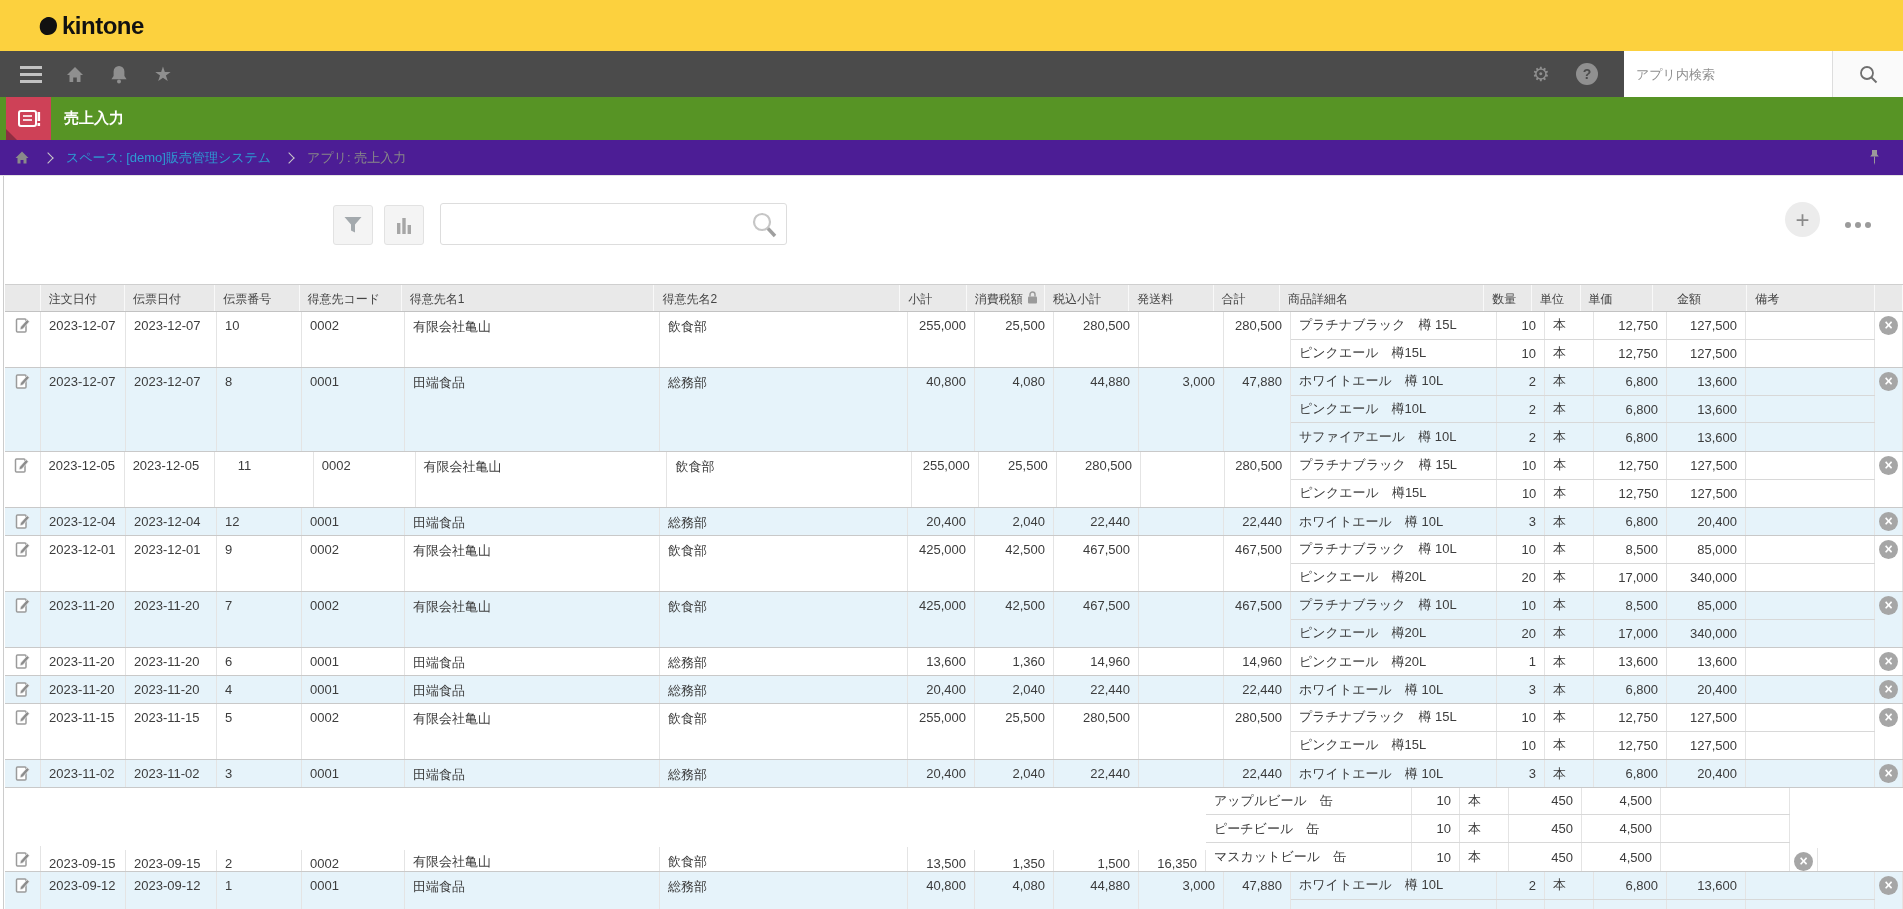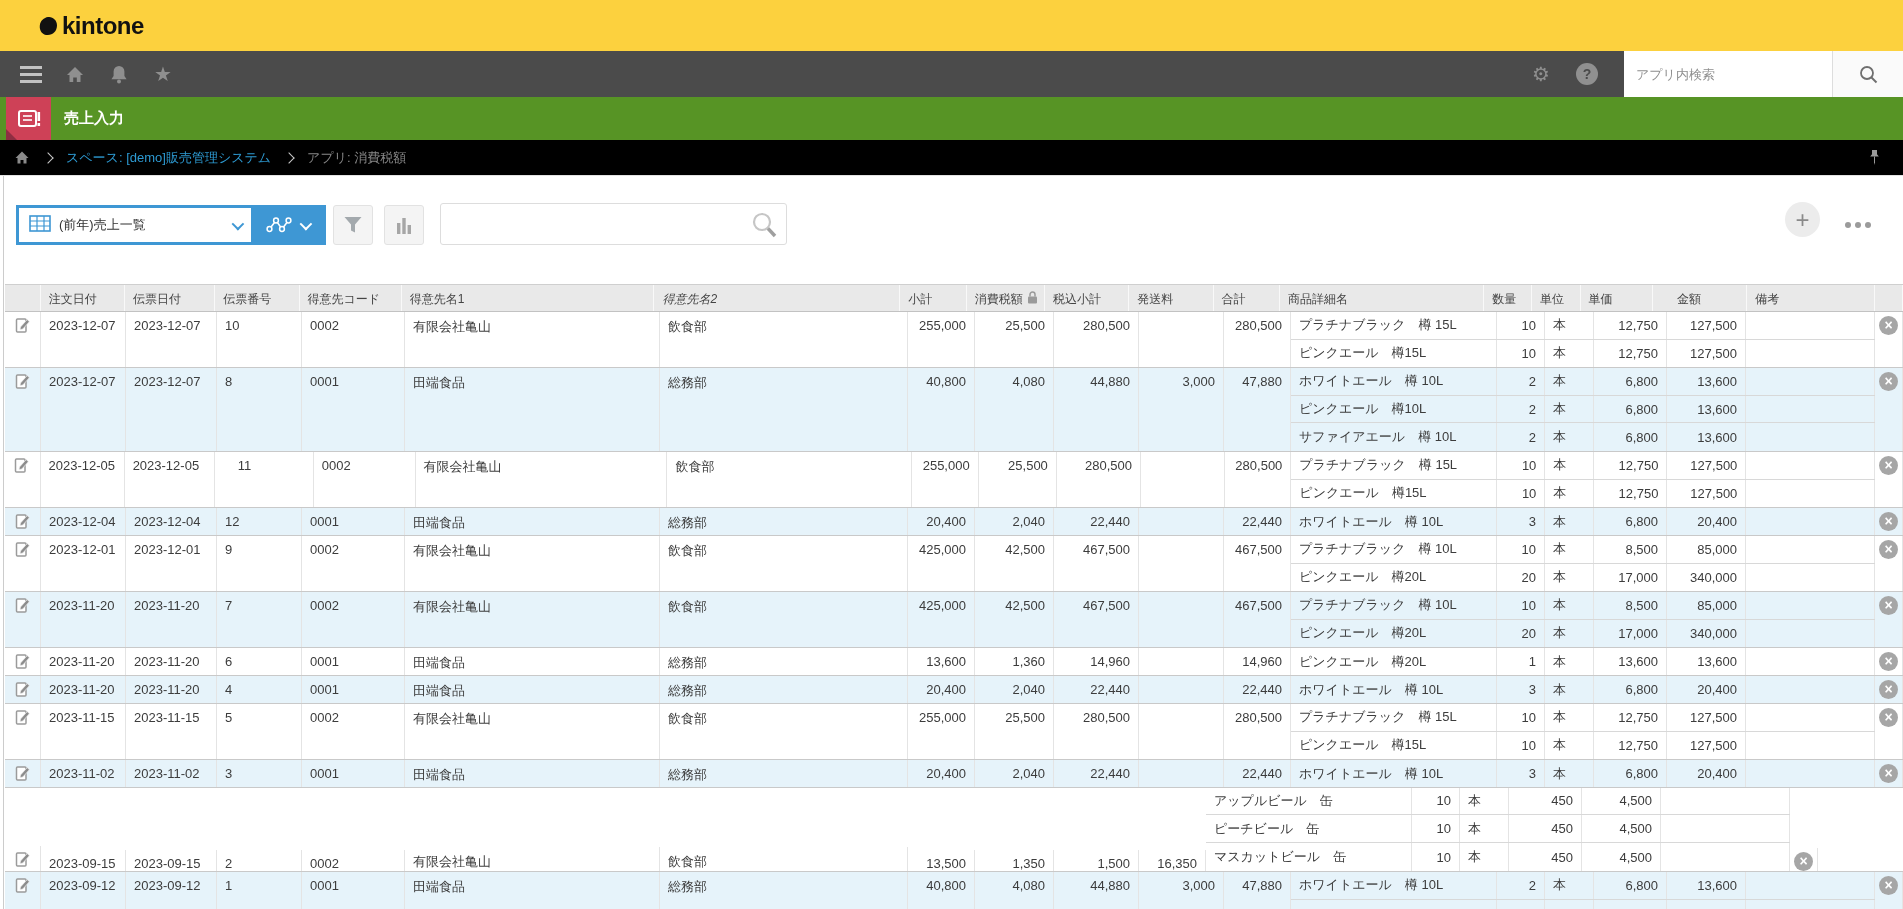--- a/index.html
+++ b/index.html
@@ -33,21 +33,21 @@
   .nav-search input::placeholder{color:#8e8e8e;}
   .nav-search-btn{width:71px;height:46px;background:#fafafa;border:0;border-left:1px solid #ddd;display:flex;
                   align-items:center;justify-content:center;cursor:pointer;}
   
   .appbar{top:97px;height:43px;background:var(--app-green,#579425);display:flex;align-items:center;}
   .app-icon{position:absolute;left:6px;top:0;width:45px;height:43px;background:var(--app-icon-red,#ce4157);
             display:flex;align-items:center;justify-content:center;}
   .app-icon:after{content:"";position:absolute;left:0;bottom:0;border-left:11px solid #8e2e42;border-top:11px solid transparent;}
   .app-title{margin-left:64px;color:#fff;font-size:15px;font-weight:bold;}
   
-  .breadcrumb{top:140px;height:36px;background:#000000;border-bottom:1px solid #e3e3e3;display:flex;align-items:center;box-sizing:border-box;}
+  .breadcrumb{top:140px;height:36px;background:#4c1d95;border-bottom:1px solid #e3e3e3;display:flex;align-items:center;box-sizing:border-box;}
   .bc-home{margin-left:14px;cursor:pointer;display:flex;}
   .bc-sep{display:inline-block;width:7px;height:7px;border-top:1px solid #c9c9c9;border-right:1px solid #c9c9c9;
           transform:rotate(45deg);margin:0 14px;}
   .bc-link{color:var(--link-blue,#2d9ad2);font-size:13px;cursor:pointer;}
   .bc-current{color:#888;font-size:13px;}
   .bc-pin{position:absolute;right:22px;cursor:pointer;display:flex;}
   
   .main{position:absolute;top:176px;left:3px;right:0;bottom:0;border-left:1px solid #ccc;}
   
   .view-selector{position:absolute;left:12px;top:29px;width:310px;height:40px;background:var(--accent-blue,#3e97d4);
@@ -154,53 +154,31 @@
 
 <div class="bar breadcrumb">
   <span class="bc-home">
     <svg width="16" height="15" viewBox="0 0 16 15">
         <path d="M1.5 8 L8 1.5 L14.5 8 H12.5 V13.5 H9.5 V10 H6.5 V13.5 H3.5 V8 Z" fill="#8a8a8a"></path>
       </svg>
   </span>
   <span class="bc-sep"></span>
   <span class="bc-link">スペース: [demo]販売管理システム</span>
   <span class="bc-sep"></span>
-  <span class="bc-current">アプリ: 消費税額</span>
+  <span class="bc-current">アプリ: 売上入力</span>
   <span class="bc-pin">
     <svg width="13" height="17" viewBox="0 0 13 17">
         <path d="M4 1 H9 V5.2 L10.8 7.4 H2.2 L4 5.2 Z" fill="#9a9a9a"></path>
         <path d="M6 7.4 H7 V13.5 L6.5 16 L6 13.5 Z" fill="#9a9a9a"></path>
       </svg>
   </span>
 </div>
 
 <div class="main">
 
-  <div class="view-selector">
-    <div class="vs-left">
-      <span>
-        <svg width="22" height="17" viewBox="0 0 22 17">
-            <rect x="1" y="1" width="20" height="15" fill="#fff" stroke="#3e97d4" stroke-width="1.6"></rect>
-            <path d="M1 6 H21 M1 11 H21 M8 1 V16 M15 1 V16" stroke="#3e97d4" stroke-width="1.2" fill="none"></path>
-          </svg>
-      </span>
-      <span class="label">(前年)売上一覧</span>
-      <span class="chev"></span>
-    </div>
-    <div class="vs-right">
-      <svg width="26" height="18" viewBox="0 0 26 18">
-          <path d="M3.5 13 L10 4.5 L16 13 L22.5 4.5" stroke="#fff" stroke-width="1.6" fill="none"></path>
-          <circle cx="3.5" cy="13" r="2.4" fill="#3e97d4" stroke="#fff" stroke-width="1.5"></circle>
-          <circle cx="10" cy="4.5" r="2.4" fill="#3e97d4" stroke="#fff" stroke-width="1.5"></circle>
-          <circle cx="16" cy="13" r="2.4" fill="#3e97d4" stroke="#fff" stroke-width="1.5"></circle>
-          <circle cx="22.5" cy="4.5" r="2.4" fill="#3e97d4" stroke="#fff" stroke-width="1.5"></circle>
-        </svg>
-      <span class="chev"></span>
-    </div>
-  </div>
 
   <div class="tool-btn btn-filter">
     <svg width="22" height="20" viewBox="0 0 22 20">
         <path d="M2.5 2 H19.5 L13 9.5 V17.5 L9 15.5 V9.5 Z" fill="#a3a9ad"></path>
       </svg>
   </div>
   <div class="tool-btn btn-chart">
     <svg width="16" height="19" viewBox="0 0 16 19">
         <rect x="1" y="7" width="3.4" height="11" fill="#a6a6a6"></rect>
         <rect x="6.3" y="2" width="3.4" height="16" fill="#a6a6a6"></rect>
@@ -240,21 +218,21 @@
         </div>
         <div class="th-cell" style="width: 85px;">
           <span>伝票番号</span>
         </div>
         <div class="th-cell" style="width: 103px;">
           <span>得意先コード</span>
         </div>
         <div class="th-cell" style="width: 255px;">
           <span>得意先名1</span>
         </div>
-        <div class="th-cell" style="width: 248px; font-style: italic;">
+        <div class="th-cell" style="width: 248px;">
           <span>得意先名2</span>
         </div>
         <div class="th-cell" style="width: 67px;">
           <span>小計</span>
         </div>
         <div class="th-cell" style="width: 79px;">
           <span>消費税額</span>
           <svg width="11" height="13" viewBox="0 0 11 13">
             <rect x="1" y="5.5" width="9" height="7" rx="1" fill="#9a9a9a"></rect>
             <path d="M3 5.5 V3.6 a2.5 2.5 0 0 1 5 0 V5.5" fill="none" stroke="#9a9a9a" stroke-width="1.5"></path>

